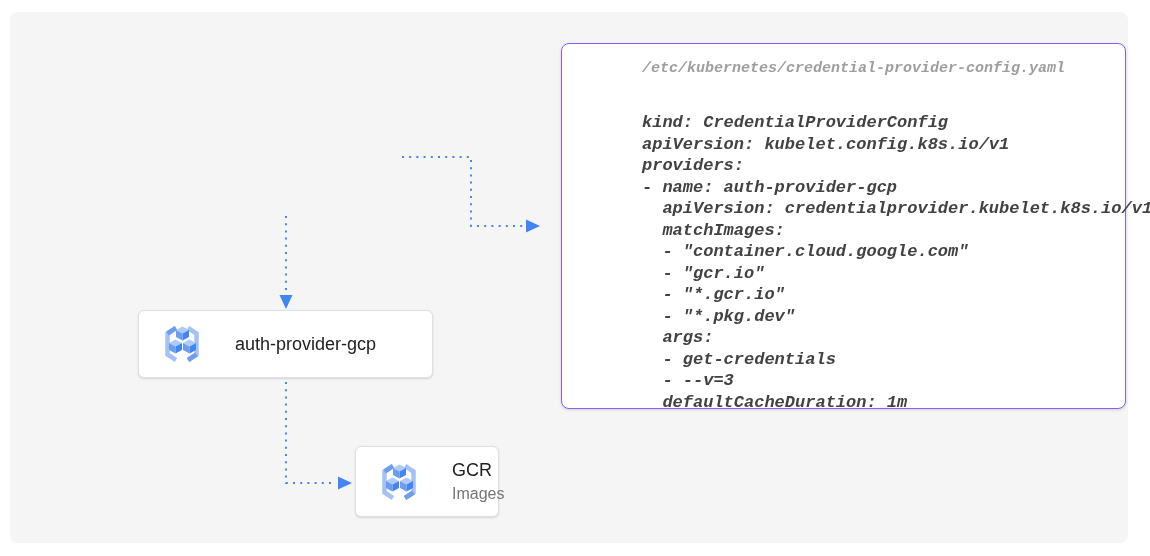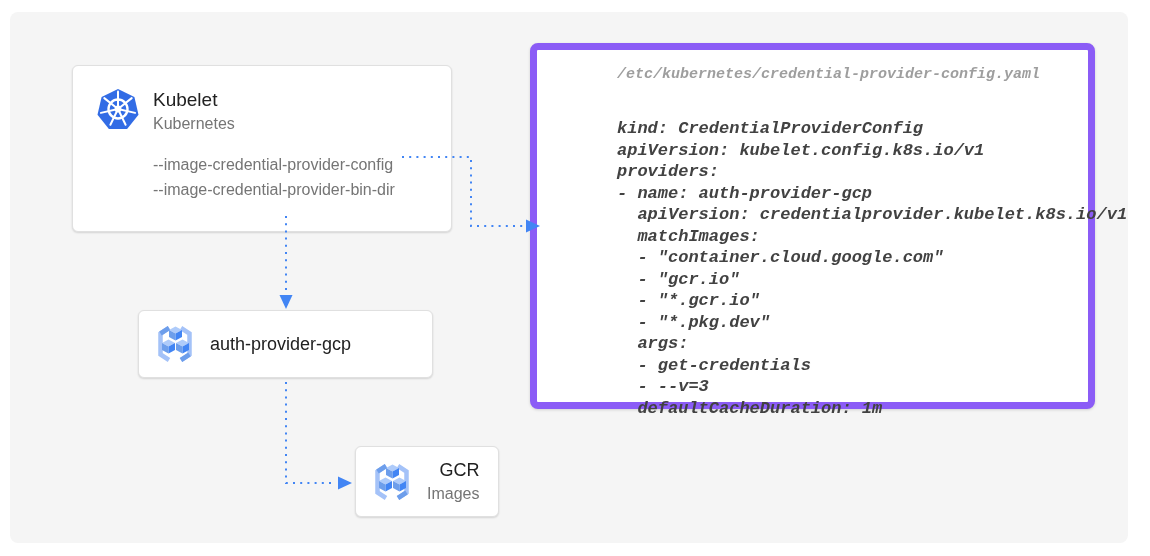--- a/index.html
+++ b/index.html
@@ -13,30 +13,30 @@
   }
   .card{
     position:absolute;background:#ffffff;border:1px solid #e0e0e0;
     border-radius:6px;box-shadow:0 1px 2px rgba(0,0,0,0.14);
     box-sizing:border-box;
   }
   .card-kubelet{left:72px;top:65px;width:380px;height:167px;}
   .card-auth{left:138px;top:310px;width:295px;height:68px;}
   .card-gcr{left:355px;top:446px;width:144px;height:71px;}
   .card-head{display:flex;gap:13px;padding:22px 0 0 23px;align-items:flex-start;}
-  .card-row{display:flex;gap:13px;align-items:center;height:100%;padding-left:14px;box-sizing:border-box;text-align:right;}
+  .card-row{display:flex;gap:31px;align-items:center;height:100%;padding-left:21px;box-sizing:border-box;}
   .icon-box{width:44px;height:44px;flex:0 0 44px;}
   .card-title{font-size:19px;line-height:24px;color:#212121;}
   .card-subtitle{font-size:16px;line-height:23px;color:#757575;}
   .card-title-sm{font-size:18px;line-height:23px;color:#212121;}
   .flags{padding:17px 0 0 80px;}
   .flag-line{font-size:16px;line-height:25px;color:#757575;}
   .code-panel{
-    position:absolute;left:530px;top:43px;width:565px;height:366px;
-    background:#ffffff;border:7px solid #8b5cf6;border-radius:8px;
+    position:absolute;left:561px;top:43px;width:565px;height:366px;
+    background:#ffffff;border:1px solid #8b5cf6;border-radius:8px;
     box-shadow:0 1px 3px rgba(0,0,0,0.15);
     box-sizing:border-box;padding:14px 10px 0 80px;
     font-family:"Liberation Mono",monospace;font-style:italic;font-weight:700;
   }
   .code-path{font-size:15px;line-height:22px;color:#9e9e9e;white-space:pre;}
   .code-body{
     margin:32px 0 0 0;font-size:17px;line-height:21.5px;color:#424242;
     white-space:pre;font-family:inherit;
   }
   .arrows{position:absolute;left:0;top:0;pointer-events:none;}
@@ -79,35 +79,20 @@
         <polygon points="23,21 29.5,24.5 29.5,31.5 23,28" fill="#6D9EEB"></polygon>
         <polygon points="36,21 36,28 29.5,31.5 29.5,24.5" fill="#4285F4"></polygon>
       </g>
     </symbol>
   </defs>
 </svg>
 
 <div class="stage">
   <div class="canvas-bg"></div>
 
-  <div class="card card-kubelet">
-    <div class="card-head">
-      <svg class="icon-box">
-          <use href="#k8s-logo"></use>
-        </svg>
-      <div>
-        <div class="card-title">Kubelet</div>
-        <div class="card-subtitle">Kubernetes</div>
-      </div>
-    </div>
-    <div class="flags">
-      <div class="flag-line">--image-credential-provider-config</div>
-      <div class="flag-line">--image-credential-provider-bin-dir</div>
-    </div>
-  </div>
 
   <div class="card card-auth">
     <div class="card-row">
       <svg class="icon-box">
           <use href="#gcr-logo"></use>
         </svg>
       <div>
         <div class="card-title-sm">auth-provider-gcp</div>
       </div>
     </div>

